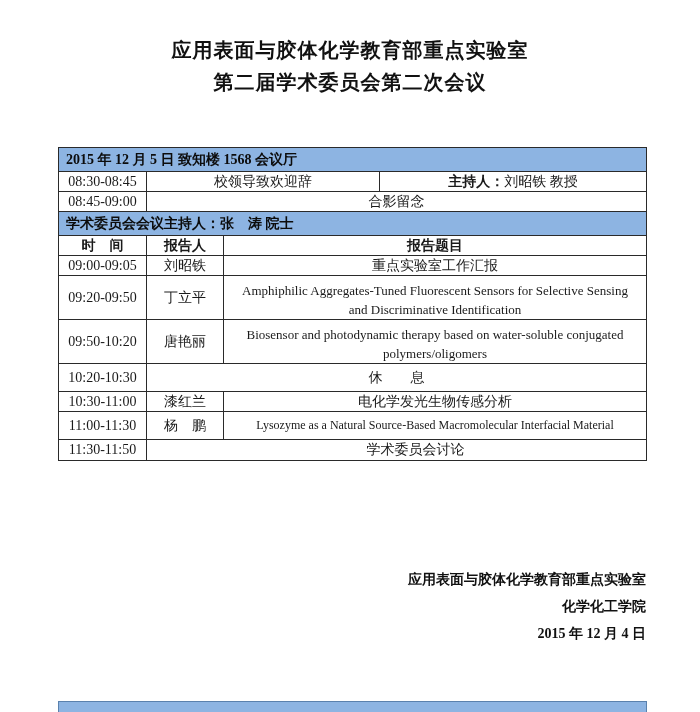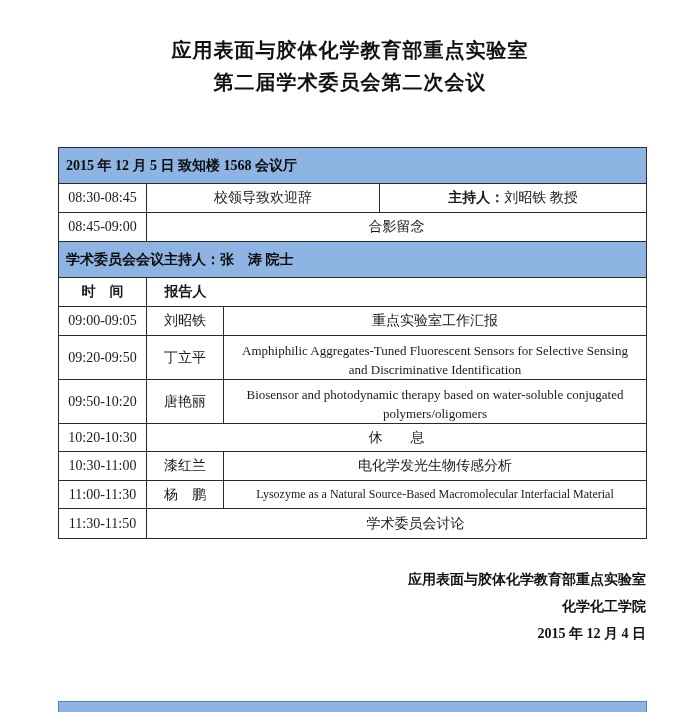--- a/index.html
+++ b/index.html
@@ -36,22 +36,22 @@
   .row { display: flex; border-bottom: 1px solid #2a2a2a; }
   .row:last-child { border-bottom: none; gap: 38px; }
   .cell {
     border-right: 1px solid #2a2a2a;
     display: flex; align-items: center; justify-content: center;
     text-align: center;
     padding: 1px 4px;
   }
   .cell:last-child { border-right: none; }
 
-  .h36 { height: 36px; }
-  .h29 { height: 29px; }
+  .h36 { height: 24px; }
+  .h29 { height: 20px; }
   .h28 { height: 28px; }
   .h44 { height: 44px; }
 
   .blue-row {
     background: #8db4e2;
     font-weight: bold;
     align-items: center;
     display: flex;
     padding-left: 7px;
     font-size: 14px;
@@ -121,20 +121,21 @@
     <div class="cell col-span">合影留念</div>
   </div>
 
   <div class="row h36">
     <div class="cell col-span blue-row" style="justify-content:flex-start; text-align:right;">学术委员会会议主持人：张　涛  院士</div>
   </div>
 
   <div class="row h29 head-row">
     <div class="cell col-time">时　间</div>
     <div class="cell col-speaker">报告人</div>
+    <div class="cell col-title">报告题目</div>
   </div>
 
   <div class="row h29">
     <div class="cell col-time">09:00-09:05</div>
     <div class="cell col-speaker">刘昭铁</div>
     <div class="cell col-title">重点实验室工作汇报</div>
   </div>
 
   <div class="row h44">
     <div class="cell col-time">09:20-09:50</div>

